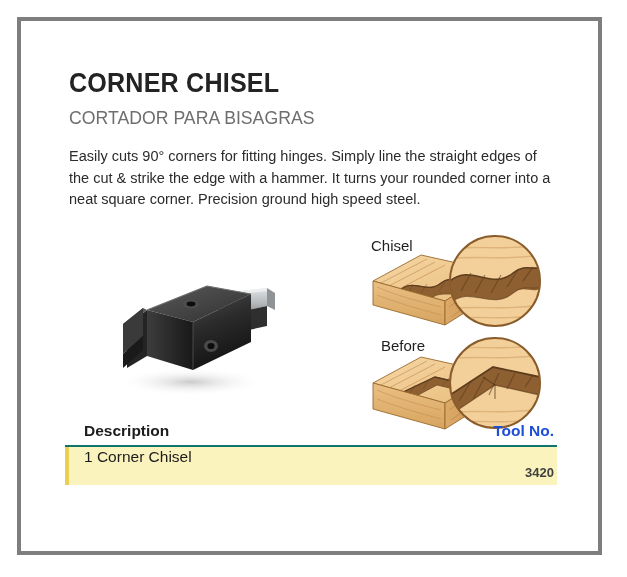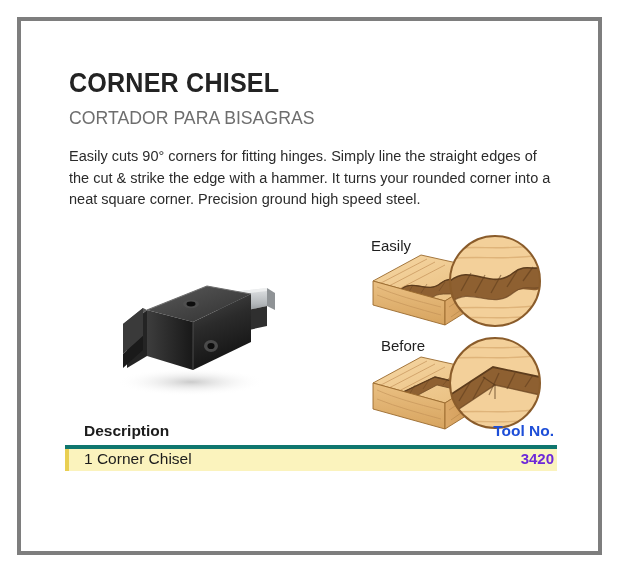--- a/index.html
+++ b/index.html
@@ -96,62 +96,62 @@
   
   .spec-table {
     position: absolute;
     left: 44px;
     top: 401px;
     width: 492px;
   }
   .tbl-head {
     position: relative;
     height: 23px;
-    border-bottom: 4px solid #0f766e;
+    border-bottom: 2px solid #0f766e;
   }
   .tbl-head .col-desc {
     position: absolute;
     left: 19px; top: 0;
     font-size: 15.5px;
     font-weight: bold;
     color: #1c1c1c;
     font-family: "Liberation Sans Narrow", "Liberation Sans", sans-serif;
   }
   .tbl-head .col-tool {
     position: absolute;
     right: 3px; top: 0;
     font-size: 15.5px;
     font-weight: bold;
     color: #1d4ed8;
     font-family: "Liberation Sans Narrow", "Liberation Sans", sans-serif;
   }
   .tbl-row {
     position: relative;
-    height: 22px;
+    height: 38px;
     background: #fbf3bd;
   }
   .tbl-row .accent {
     position: absolute;
     left: 0; top: 0;
     width: 4px; height: 100%;
     background: #e9cf52;
   }
   .tbl-row .cell-desc {
     position: absolute;
     left: 19px; top: 1px;
     font-size: 15.5px;
     color: #1c1c1c;
     font-family: "Liberation Sans Narrow", "Liberation Sans", sans-serif;
   }
   .tbl-row .cell-tool {
     position: absolute;
-    right: 3px; top: 1px;
-    font-size: 15px;
+    right: 3px; top: 18px;
+    font-size: 13px;
     font-weight: bold;
-    color: #6d28d9;
+    color: #404040;
     font-family: "Liberation Sans Narrow", "Liberation Sans", sans-serif;
   }
 </style>
 </head>
 <body>
 
 <div class="page-frame">
   <div class="content">
 
     <div class="title">CORNER CHISEL</div>
@@ -281,21 +281,21 @@
             <path d="M132,60 L142,42"></path>
             <path d="M148,60 L158,42"></path>
             <path d="M164,54 L174,38"></path>
             <path d="M180,48 L190,34"></path>
           </g>
           <path d="M107,70 C128,52 148,78 170,60 C182,50 192,58 197,54" fill="none" stroke="#6b4522" stroke-width="1.2" opacity="0.7"></path>
         </g>
         <circle cx="152" cy="48" r="45" fill="none" stroke="#8a5c2b" stroke-width="2"></circle>
       </svg>
     </div>
-    <div class="illus-label label-before">Easily</div>
+    <div class="illus-label label-before">Chisel</div>
 
     <div class="illus illus-after">
       <svg width="200" height="118" viewBox="0 0 200 118">
         <defs>
           <linearGradient id="woodTopA" x1="0" y1="0" x2="1" y2="1">
             <stop offset="0%" stop-color="#f6d7a4"></stop>
             <stop offset="100%" stop-color="#e8bd7d"></stop>
           </linearGradient>
           <linearGradient id="woodFrontA" x1="0" y1="0" x2="0" y2="1">
             <stop offset="0%" stop-color="#eac083"></stop>

